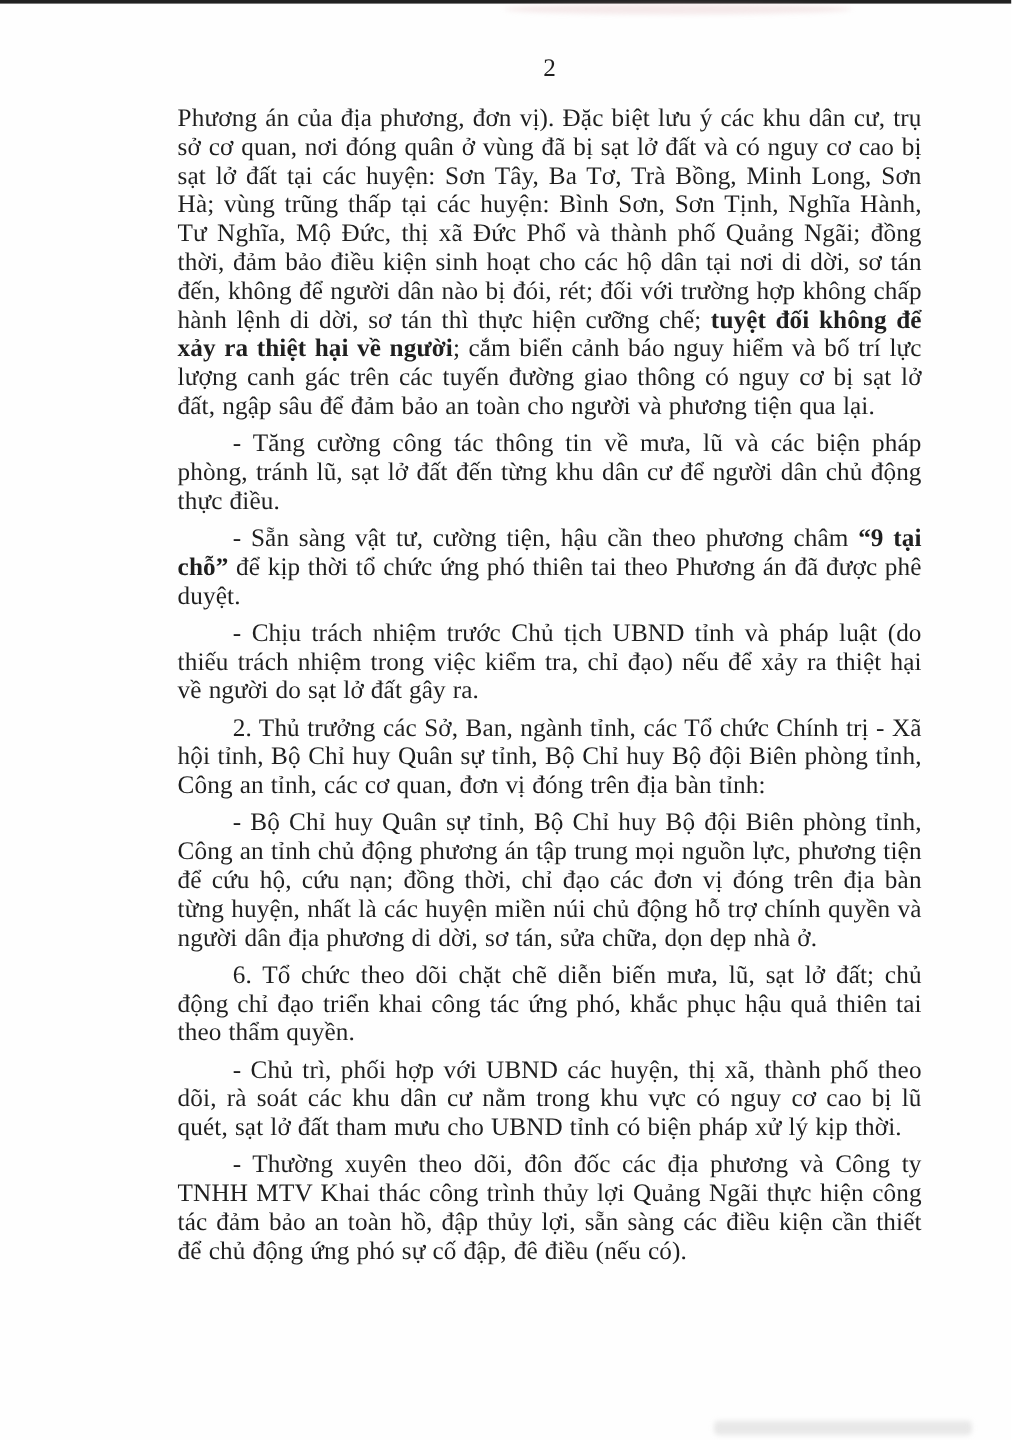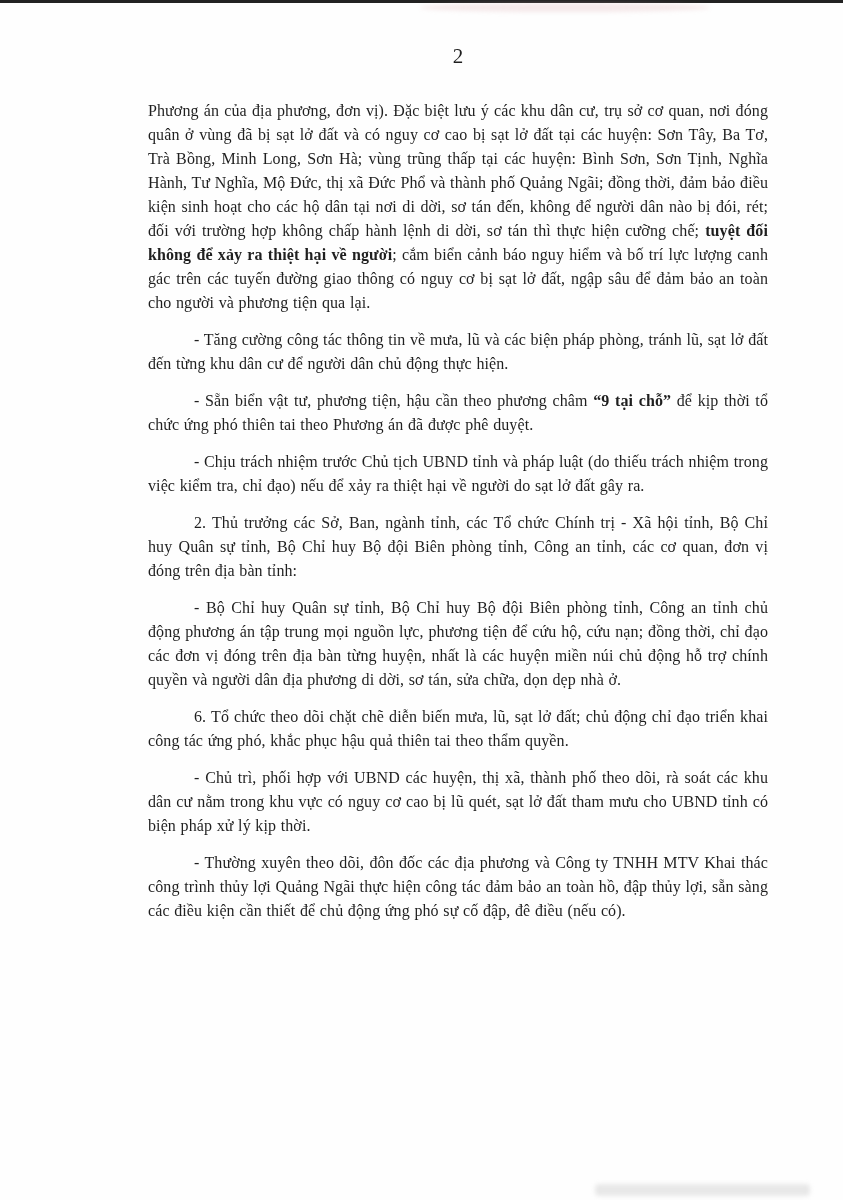--- a/index.html
+++ b/index.html
@@ -50,44 +50,44 @@
     font-size: 21px;
     line-height: 24px;
   }
   .doc-body {
     position: absolute;
     top: 86px;
     left: 148px;
     width: 620px;
   }
   .para {
-    margin: 13px 0 7px 0;
+    margin: 0 0 7px 0;
     text-align: justify;
     text-indent: 46px;
-    font-size: 16px;
+    font-size: 21px;
     line-height: 24px;
     letter-spacing: 0.1px;
     word-spacing: 0.5px;
   }
   .para.no-indent { text-indent: 0; }
   .bold { font-weight: bold; }
 </style>
 </head>
 <body>
 
 <div class="scan-page">
   <div class="scan-edge-top"></div>
   <div class="scan-smudge-top"></div>
 
   <div class="page-number">2</div>
 
   <div class="doc-body">
       <p class="para no-indent"><span>Phương án của địa phương, đơn vị). Đặc biệt lưu ý các khu dân cư, trụ sở cơ quan, nơi đóng quân ở vùng đã bị sạt lở đất và có nguy cơ cao bị sạt lở đất tại các huyện: Sơn Tây, Ba Tơ, Trà Bồng, Minh Long, Sơn Hà; vùng trũng thấp tại các huyện: Bình Sơn, Sơn Tịnh, Nghĩa Hành, Tư Nghĩa, Mộ Đức, thị xã Đức Phổ và thành phố Quảng Ngãi; đồng thời, đảm bảo điều kiện sinh hoạt cho các hộ dân tại nơi di dời, sơ tán đến, không để người dân nào bị đói, rét; đối với trường hợp không chấp hành lệnh di dời, sơ tán thì thực hiện cưỡng chế; </span><span class="bold">tuyệt đối không để xảy ra thiệt hại về người</span><span>; cắm biển cảnh báo nguy hiểm và bố trí lực lượng canh gác trên các tuyến đường giao thông có nguy cơ bị sạt lở đất, ngập sâu để đảm bảo an toàn cho người và phương tiện qua lại.</span></p>
-      <p class="para"><span>- Tăng cường công tác thông tin về mưa, lũ và các biện pháp phòng, tránh lũ, sạt lở đất đến từng khu dân cư để người dân chủ động thực hiện.</span></p>
-      <p class="para"><span>- Sẵn biển vật tư, phương tiện, hậu cần theo phương châm </span><span class="bold">“9 tại chỗ”</span><span> để kịp thời tổ chức ứng phó thiên tai theo Phương án đã được phê duyệt.</span></p>
+      <p class="para"><span>- Tăng cường công tác thông tin về mưa, lũ và các biện pháp phòng, tránh lũ, sạt lở đất đến từng khu dân cư để người dân chủ động thực điều.</span></p>
+      <p class="para"><span>- Sẵn sàng vật tư, cường tiện, hậu cần theo phương châm </span><span class="bold">“9 tại chỗ”</span><span> để kịp thời tổ chức ứng phó thiên tai theo Phương án đã được phê duyệt.</span></p>
       <p class="para"><span>- Chịu trách nhiệm trước Chủ tịch UBND tỉnh và pháp luật (do thiếu trách nhiệm trong việc kiểm tra, chỉ đạo) nếu để xảy ra thiệt hại về người do sạt lở đất gây ra.</span></p>
       <p class="para"><span>2. Thủ trưởng các Sở, Ban, ngành tỉnh, các Tổ chức Chính trị - Xã hội tỉnh, Bộ Chỉ huy Quân sự tỉnh, Bộ Chỉ huy Bộ đội Biên phòng tỉnh, Công an tỉnh, các cơ quan, đơn vị đóng trên địa bàn tỉnh:</span></p>
       <p class="para"><span>- Bộ Chỉ huy Quân sự tỉnh, Bộ Chỉ huy Bộ đội Biên phòng tỉnh, Công an tỉnh chủ động phương án tập trung mọi nguồn lực, phương tiện để cứu hộ, cứu nạn; đồng thời, chỉ đạo các đơn vị đóng trên địa bàn từng huyện, nhất là các huyện miền núi chủ động hỗ trợ chính quyền và người dân địa phương di dời, sơ tán, sửa chữa, dọn dẹp nhà ở.</span></p>
       <p class="para"><span>6. Tổ chức theo dõi chặt chẽ diễn biến mưa, lũ, sạt lở đất; chủ động chỉ đạo triển khai công tác ứng phó, khắc phục hậu quả thiên tai theo thẩm quyền.</span></p>
       <p class="para"><span>- Chủ trì, phối hợp với UBND các huyện, thị xã, thành phố theo dõi, rà soát các khu dân cư nằm trong khu vực có nguy cơ cao bị lũ quét, sạt lở đất tham mưu cho UBND tỉnh có biện pháp xử lý kịp thời.</span></p>
       <p class="para"><span>- Thường xuyên theo dõi, đôn đốc các địa phương và Công ty TNHH MTV Khai thác công trình thủy lợi Quảng Ngãi thực hiện công tác đảm bảo an toàn hồ, đập thủy lợi, sẵn sàng các điều kiện cần thiết để chủ động ứng phó sự cố đập, đê điều (nếu có).</span></p>
     </div>
 
   <div class="scan-smudge-bottom"></div>
 </div>

